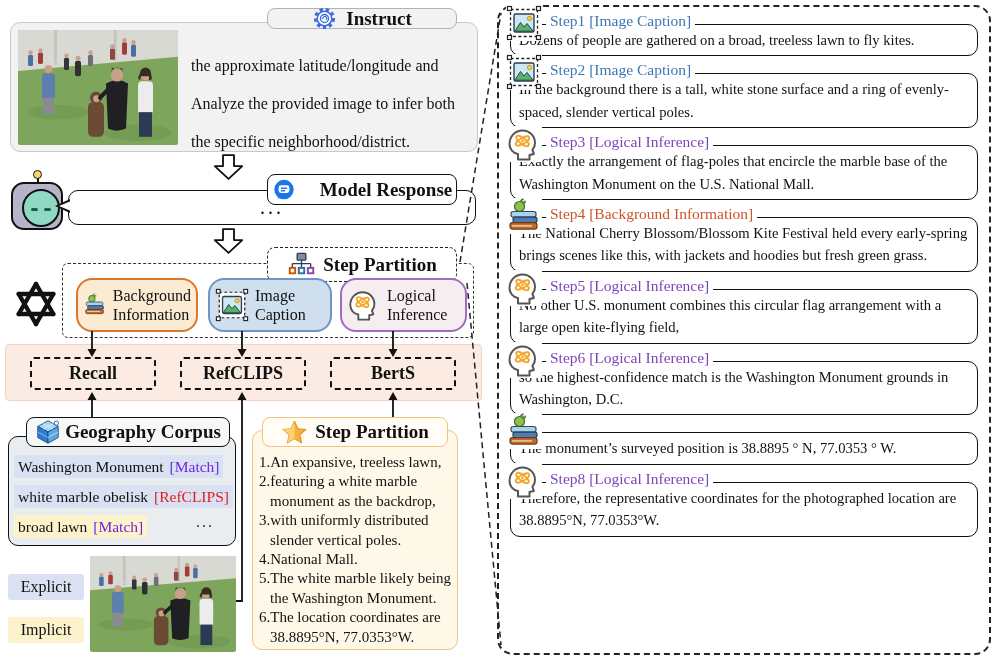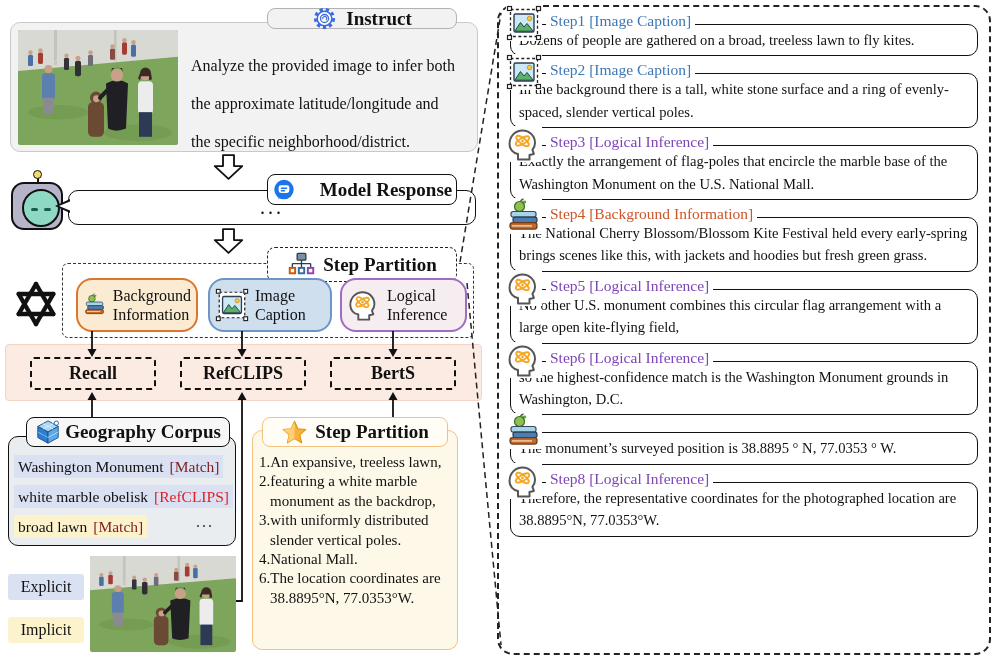--- a/index.html
+++ b/index.html
@@ -44,21 +44,21 @@
   .band{left:5px;top:344px;width:477px;height:57px;background:#fcebe2;border:1px solid #f3d3c4;border-radius:4px;z-index:0}
   .metric{top:357px;width:126px;height:33px;border:2px dashed #111;border-radius:4px;display:flex;align-items:center;justify-content:center;font-weight:bold;font-size:18px;z-index:3}
   .m-recall{left:30px}.m-refclips{left:180px}.m-berts{left:330px}
 
   .corpus{left:8px;top:436px;width:228px;height:110px;background:#eaedf0;border:1.6px solid #111;border-radius:10px;z-index:2}
   .corpus-head{left:26px;top:417px;width:204px;height:30px;background:#f7f7f7;border:1.6px solid #111;border-radius:8px;display:flex;align-items:center;justify-content:center;gap:4px;font-weight:bold;font-size:19px;z-index:3}
   .crow{left:14px;height:23px;display:flex;align-items:center;gap:6px;padding:8px 4px;font-size:15.5px;white-space:nowrap;z-index:3;width:max-content}
   .crow1{top:455px;background:#d9e1f3}
   .crow2{top:485px;background:#d9e1f3}
   .crow3{top:515px;background:#fcf3cd}
-  .tag-match{color:#7f1d1d}
+  .tag-match{color:#6d28d9}
   .tag-miss{color:#e11d1d}
   .cdots{left:196px;top:513px;font-size:16px;z-index:3;color:#333;letter-spacing:2px}
 
   .legend{left:8px;width:76px;height:26px;display:flex;align-items:center;justify-content:center;font-size:16px;border-radius:3px;z-index:2}
   .lg-exp{top:574px;background:#d9e1f3}
   .lg-imp{top:617px;background:#fcf3cd}
 
   .lsp{left:252px;top:430px;width:206px;height:220px;background:#fef8e8;border:1.6px solid #f2c27e;border-radius:10px;z-index:2}
   .lsp-head{left:262px;top:417px;width:186px;height:30px;background:#fffdf6;border:1.6px solid #f2c27e;border-radius:8px;display:flex;align-items:center;justify-content:center;gap:7px;font-weight:bold;font-size:19px;z-index:3}
   .lsp-list{left:259px;top:453px;width:194px;font-size:15px;line-height:19.4px;z-index:3}
@@ -233,22 +233,22 @@
         <use href="#photoScene"></use>
       </svg>
   </div>
   <div class="abs instruct-label">
     <svg width="25" height="25">
         <use href="#icon-gear"></use>
       </svg>
     <span>Instruct</span>
   </div>
   <div class="abs instr-text">
+    <div>the approximate latitude/longitude and</div>
     <div>Analyze the provided image to infer both</div>
-    <div>the approximate latitude/longitude and</div>
     <div>the specific neighborhood/district.</div>
   </div>
 
   <div class="abs harrow harrow1"><svg width="33" height="26">
         <use href="#icon-hollow-arrow"></use>
       </svg></div>
   <div class="abs harrow harrow2"><svg width="33" height="26">
         <use href="#icon-hollow-arrow"></use>
       </svg></div>
 
@@ -360,20 +360,21 @@
     <svg width="27" height="27">
         <use href="#icon-star"></use>
       </svg>
     <span>Step Partition</span>
   </div>
   <div class="abs lsp-list">
     <div class="lsp-item">1.An expansive, treeless lawn,</div>
     <div class="lsp-item">2.featuring a white marble monument as the backdrop,</div>
     <div class="lsp-item">3.with uniformly distributed slender vertical poles.</div>
     <div class="lsp-item">4.National Mall.</div>
+    <div class="lsp-item">5.The white marble likely being the Washington Monument.</div>
     <div class="lsp-item">6.The location coordinates are 38.8895°N, 77.0353°W.</div>
   </div>
 
   <div class="abs rpanel">
 
     <div class="step first">
       <span class="step-icon"><svg width="36" height="36">
             <use href="#icon-image"></use>
           </svg></span>
       <span class="step-head c-caption">Step1 [Image Caption]</span>

